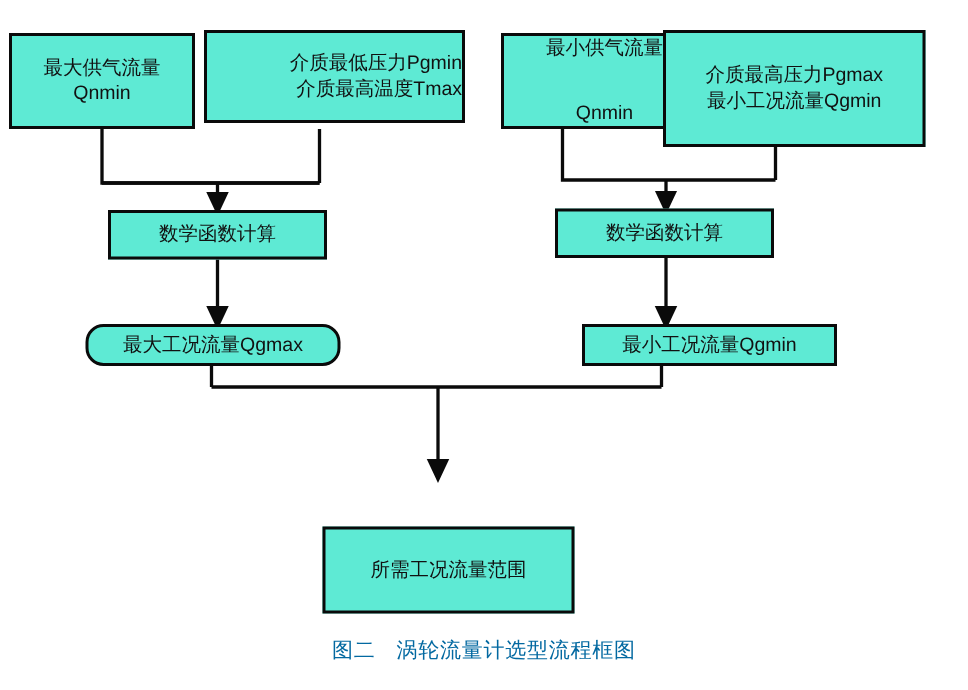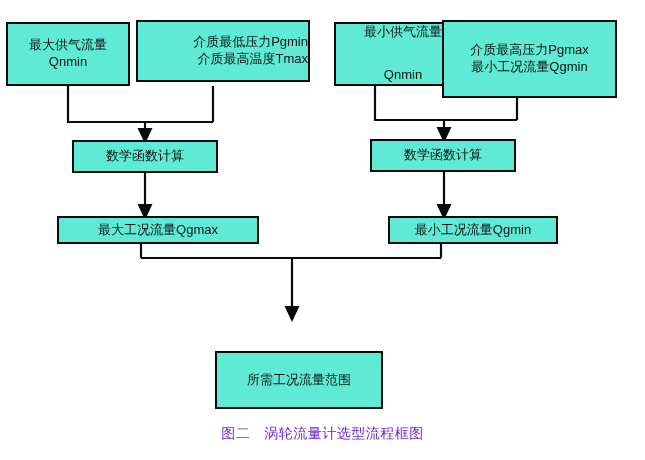--- a/index.html
+++ b/index.html
@@ -49,33 +49,33 @@
   }
   
   #box-qnmax      { left: 6px;   top: 22px;  width: 124px; height: 64px; }
   #box-pgmin-tmax { left: 136px; top: 20px;  width: 174px; height: 62px; align-items: flex-end; }
   #box-qnmin      { left: 334px; top: 22px;  width: 138px; height: 64px; justify-content: space-between; }
   #box-pgmax-tmin { left: 442px; top: 20px;  width: 175px; height: 78px; }
   
   #box-calc-left  { left: 72px;  top: 140px; width: 146px; height: 33px; }
   #box-calc-right { left: 370px; top: 139px; width: 146px; height: 33px; }
   
-  #box-qgmax      { left: 57px;  top: 216px; width: 202px; height: 28px; }
+  #box-qgmax      { left: 57px;  top: 216px; width: 170px; height: 28px; border-radius: 12px; }
   #box-qgmin      { left: 388px; top: 216px; width: 170px; height: 28px; text-align: center; }
   
   #box-range      { left: 215px; top: 318px; width: 168px; height: 58px; margin-top: 33px; }
 
   .caption {
     position: absolute;
     left: 0;
     top: 425px;
     width: 645px;
     text-align: center;
     font-size: 14px;
-    color: #6d28d9;
+    color: #0369a1;
     letter-spacing: 0.5px;
   }
   .caption .gap { display: inline-block; width: 14px; }
 </style>
 </head>
 <body>
 
 <div id="canvas">
 
   <svg class="connectors" viewBox="0 0 645 460" xmlns="http://www.w3.org/2000/svg">

